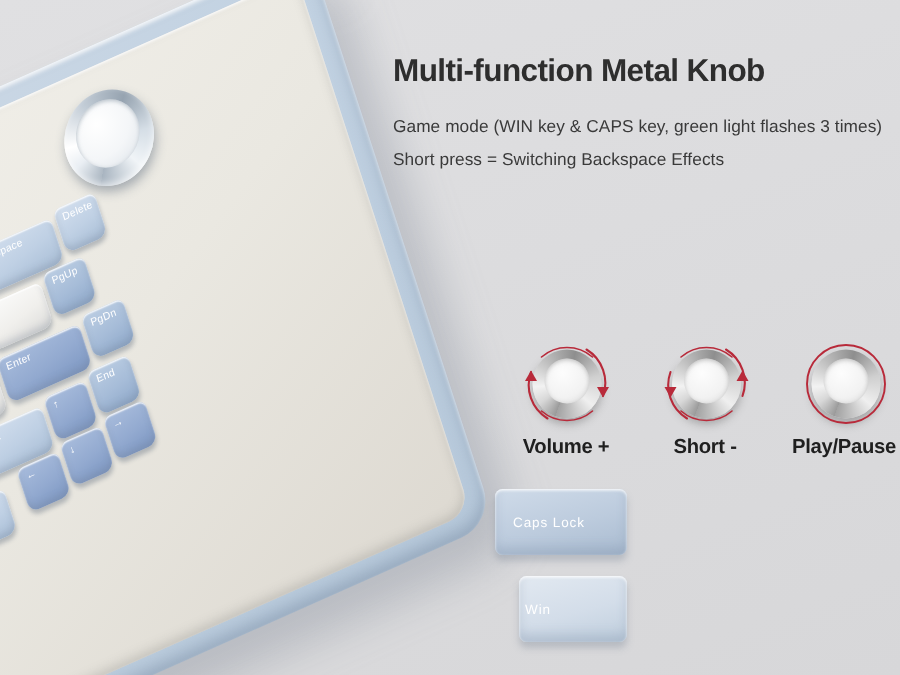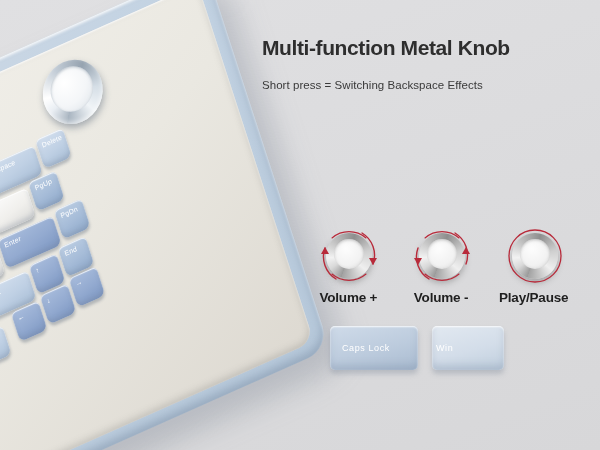--- a/index.html
+++ b/index.html
@@ -162,21 +162,21 @@
     color: #3a3a3a;
     line-height: 21.5px;
     letter-spacing: 0.05px;
     white-space: nowrap;
   }
   .desc-line.wrap { white-space: normal; }
 
   
   #knob-row {
     position: absolute;
-    left: 310px;
+    left: 339px;
     top: 228px;
     width: 262px;
     display: flex;
     gap: 16px;
     justify-content: space-between;
   }
   .knob-item {
     width: 82px;
     display: flex;
     flex-direction: column;
@@ -228,20 +228,21 @@
   }
 
   
   #keycap-row {
     position: absolute;
     left: 330px;
     top: 326px;
     display: flex;
     gap: 14px;
     align-items: flex-end;
+    flex-direction: column;
   }
   .keycap {
     position: relative;
     border-radius: 5px;
     display: flex;
     align-items: center;
     justify-content: flex-start;
     font-size: 9px;
     color: #ffffff;
     letter-spacing: 0.6px;
@@ -288,20 +289,21 @@
           <div class="key blue" style="left: 122px; top: 134px; width: 30px; height: 30px;">←</div>
           <div class="key blue" style="left: 155px; top: 130px; width: 30px; height: 30px;">↓</div>
           <div class="key blue" style="left: 188px; top: 126px; width: 30px; height: 30px;">→</div>
         </div>
     </div>
   </div>
 
   <div id="content">
     <h1 id="title">Multi-function Metal Knob</h1>
     <div id="desc-block">
+        <div class="desc-line">Game mode (WIN key &amp; CAPS key, green light flashes 3 times)</div>
         <div class="desc-line">Short press = Switching Backspace Effects</div>
       </div>
   </div>
 
   <div id="knob-row">
       <div class="knob-item">
         <div class="knob-graphic">
           <div class="knob-disc"></div>
           <svg viewBox="0 0 72 60" width="72" height="60" class="knob-arrows">
             <path d="M 50 5 A 26 26 0 0 1 61 36" fill="none" stroke="#b82a3a" stroke-width="1.4" stroke-linecap="round"></path>
@@ -319,21 +321,21 @@
           <div class="knob-disc"></div>
           <svg viewBox="0 0 72 60" width="72" height="60" class="knob-arrows">
             <path d="M 50 5 A 26 26 0 0 1 61 36" fill="none" stroke="#b82a3a" stroke-width="1.4" stroke-linecap="round"></path>
             <path d="M 24 51 A 26 26 0 0 1 13 20" fill="none" stroke="#b82a3a" stroke-width="1.4" stroke-linecap="round"></path>
             <path d="M 20 46 A 26 26 0 0 0 54 46" fill="none" stroke="#b82a3a" stroke-width="1.1" stroke-linecap="round"></path>
             <path d="M 54 10 A 26 26 0 0 0 20 10" fill="none" stroke="#b82a3a" stroke-width="1.1" stroke-linecap="round"></path>
             <path d="M 61 19 l -4 7 l 8 0 z" fill="#b82a3a"></path>
             <path d="M 13 37 l -4 -7 l 8 0 z" fill="#b82a3a"></path>
           </svg>
         </div>
-        <div class="knob-label">Volume -</div>
+        <div class="knob-label">Short -</div>
       </div>
       <div class="knob-item">
         <div class="knob-graphic">
           <div class="knob-disc"></div>
           <svg viewBox="0 0 72 60" width="72" height="60" class="knob-arrows">
             <circle cx="37" cy="28" r="26" fill="none" stroke="#b82a3a" stroke-width="1.3"></circle>
           </svg>
         </div>
         <div class="knob-label">Play/Pause</div>
       </div>

